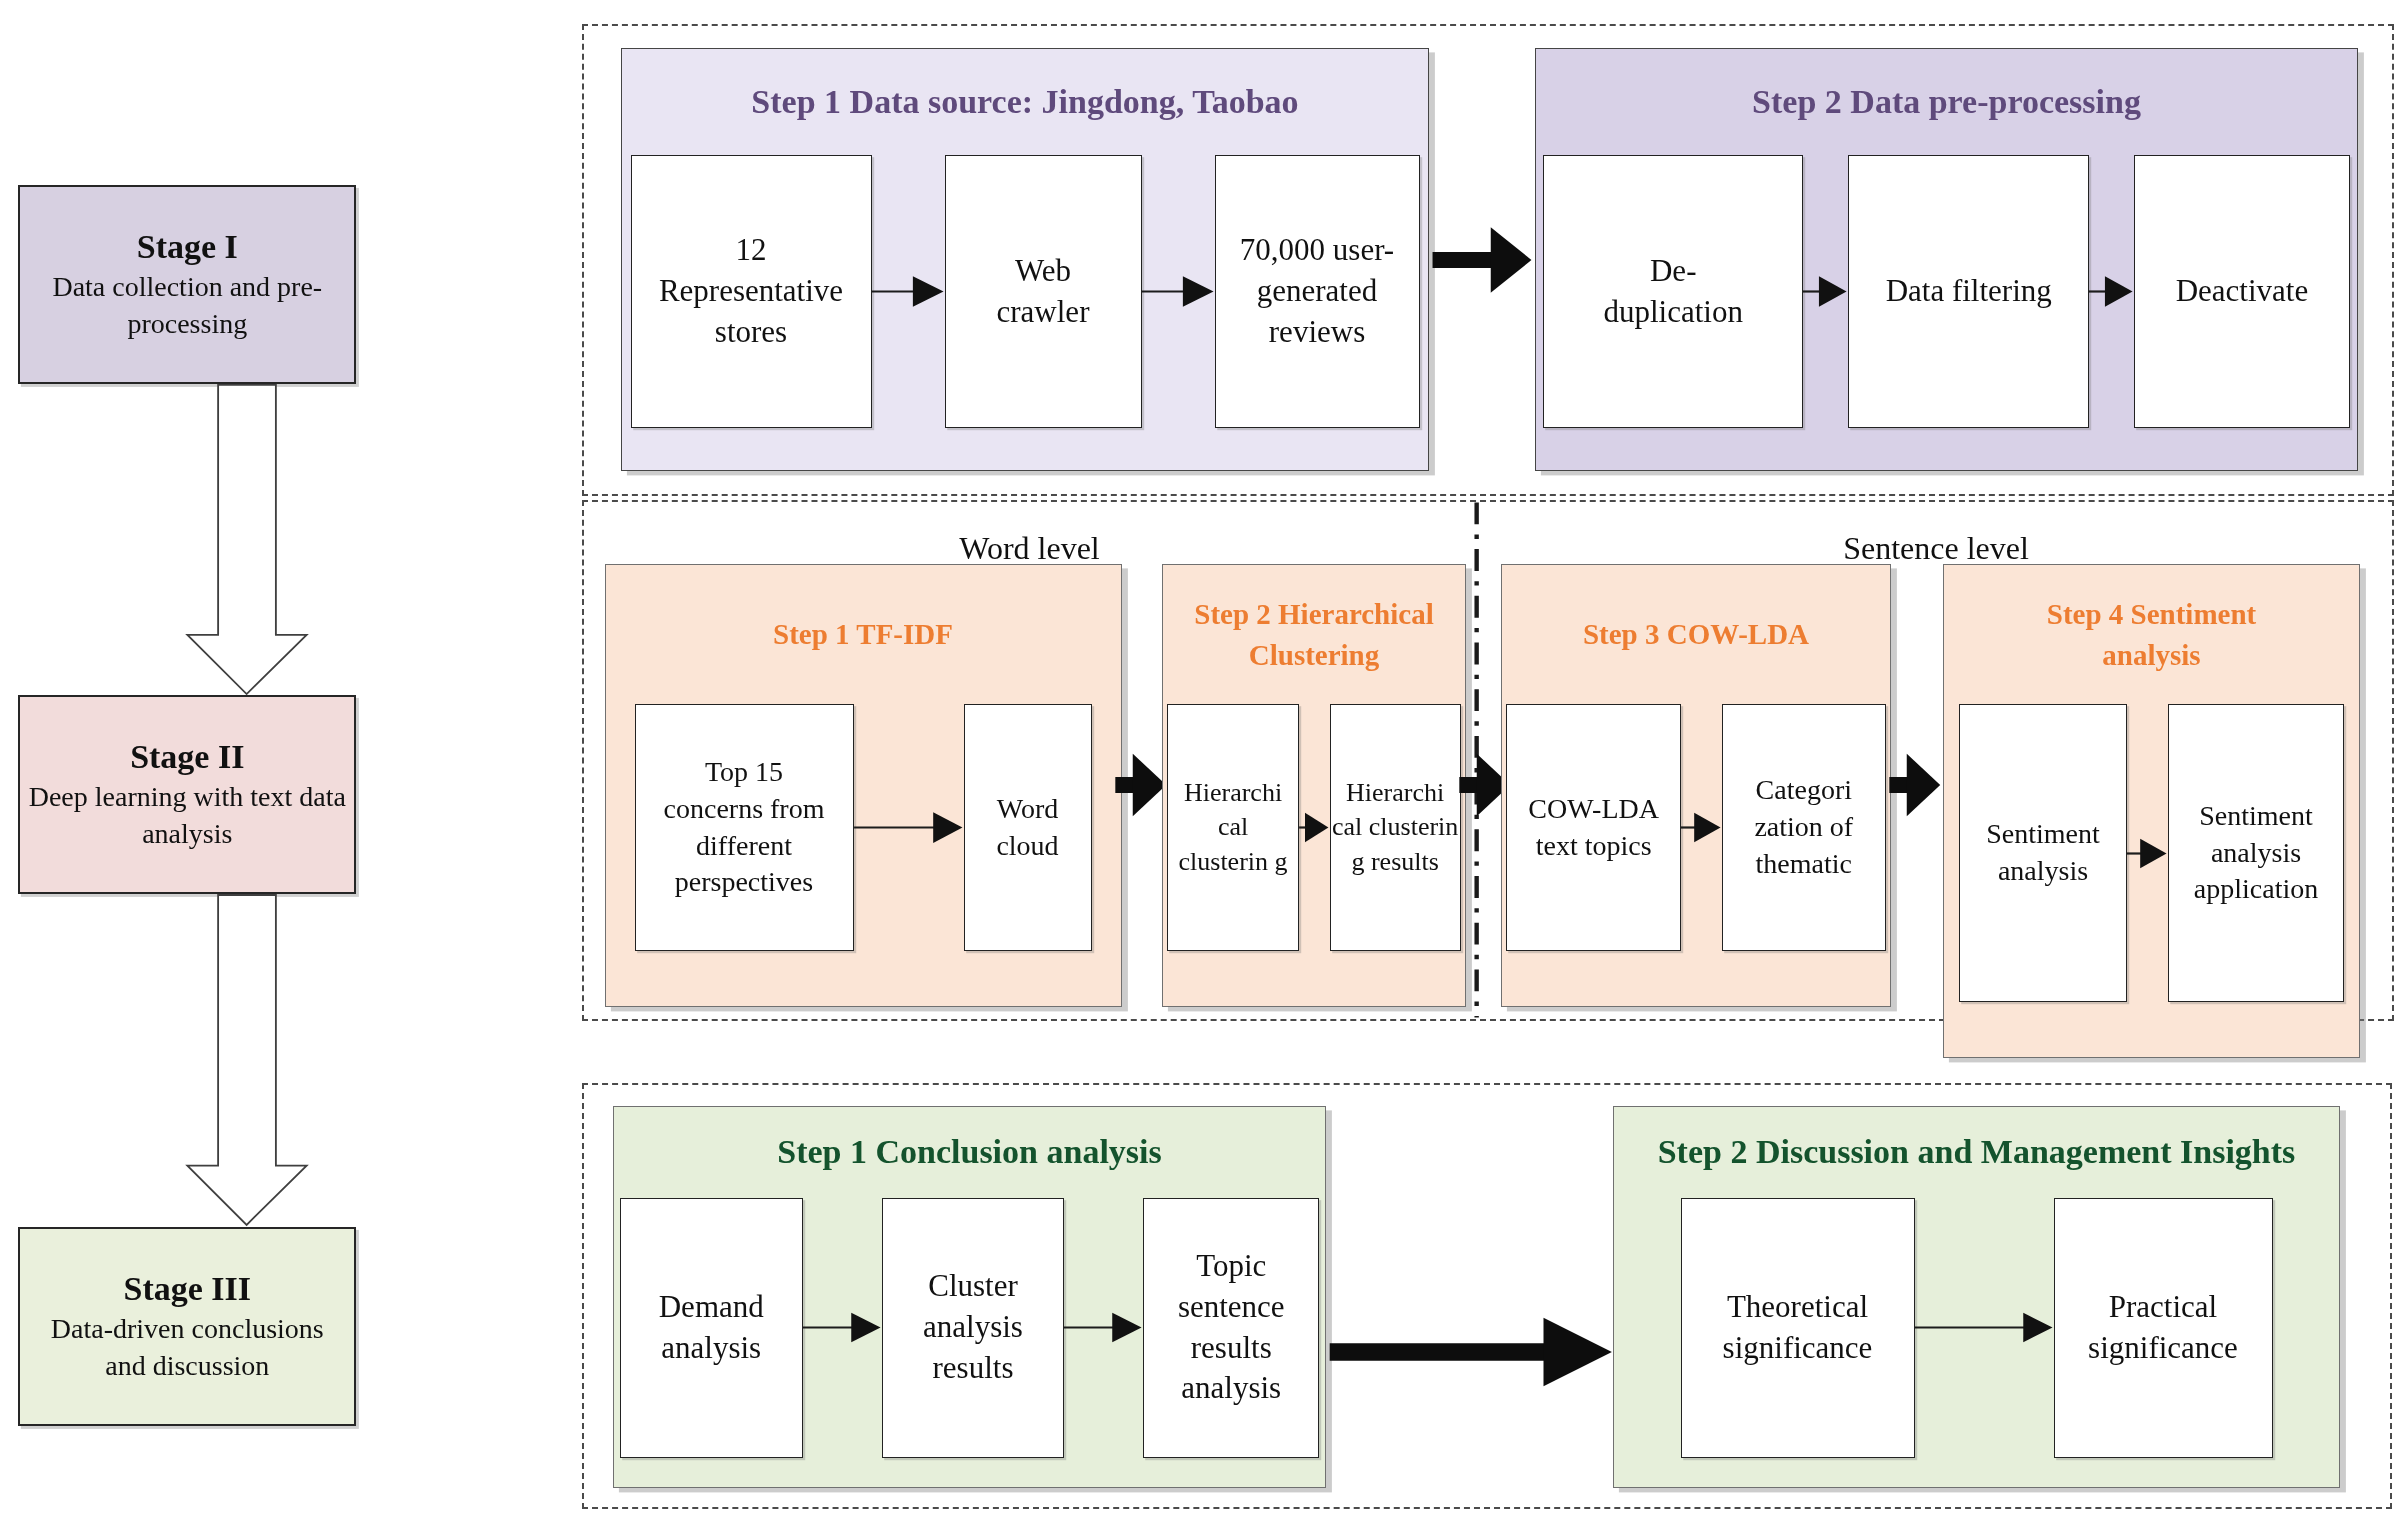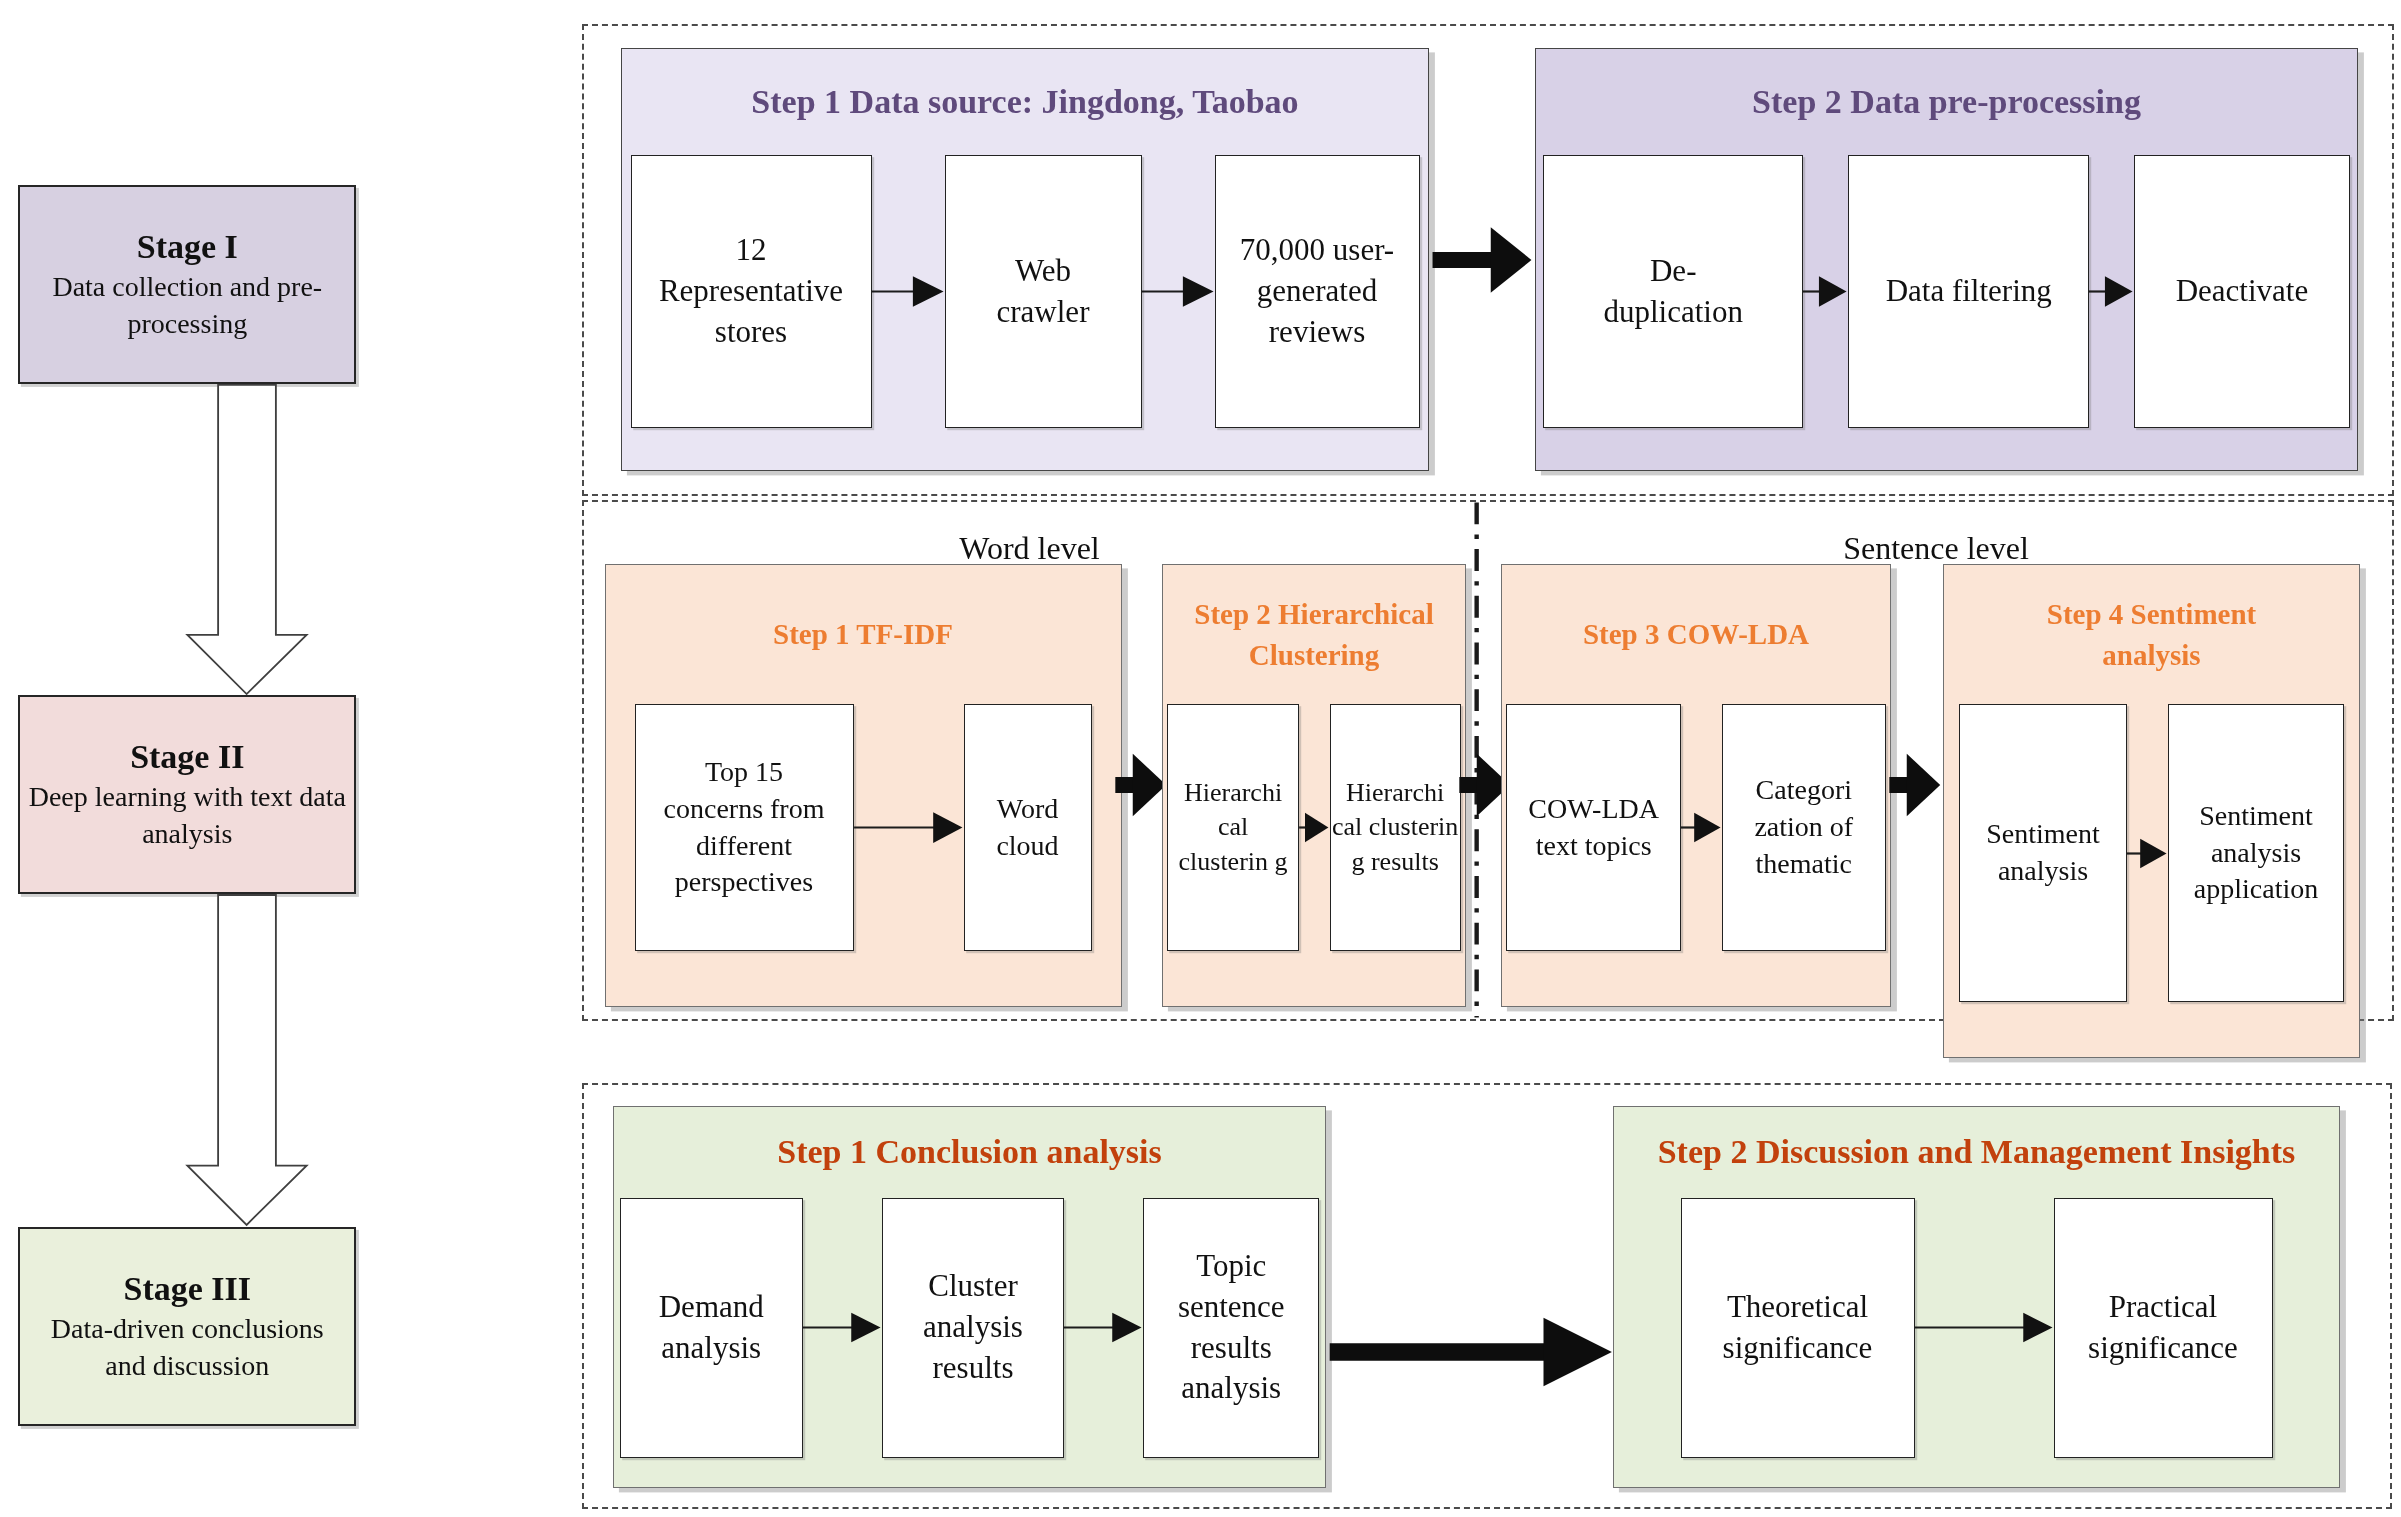--- a/index.html
+++ b/index.html
@@ -28,21 +28,21 @@
   .panel.gborder{border-color:#707070;}
   .ptitle{
     display:flex;align-items:center;justify-content:center;
     text-align:center;font-weight:bold;line-height:1.4;
   }
   .r1t{height:106px;font-size:34px;}
   .r2t{height:139px;font-size:29px;}
   .r3t{height:91px;font-size:34px;}
   .t-purple{color:#5F4A7C;}
   .t-orange{color:#ED7D31;}
-  .t-green{color:#c2410c;}
+  .t-green{color:#14532d;}
   .tspan{display:block;margin:0 auto;}
   .box-row{flex:1;display:flex;justify-content:center;align-items:stretch;}
   .pb1{padding:0 7.3px 42px;}
   .pb2{padding:0 4.4px 55px;}
   .pb3{padding:0 5.9px 29px;}
   .wbox{
     background:#ffffff;border:1.5px solid #222;box-sizing:border-box;
     display:flex;align-items:center;justify-content:center;text-align:center;
     line-height:1.32;box-shadow:2.2px 2.2px 0 rgba(110,110,110,.30);
   }

